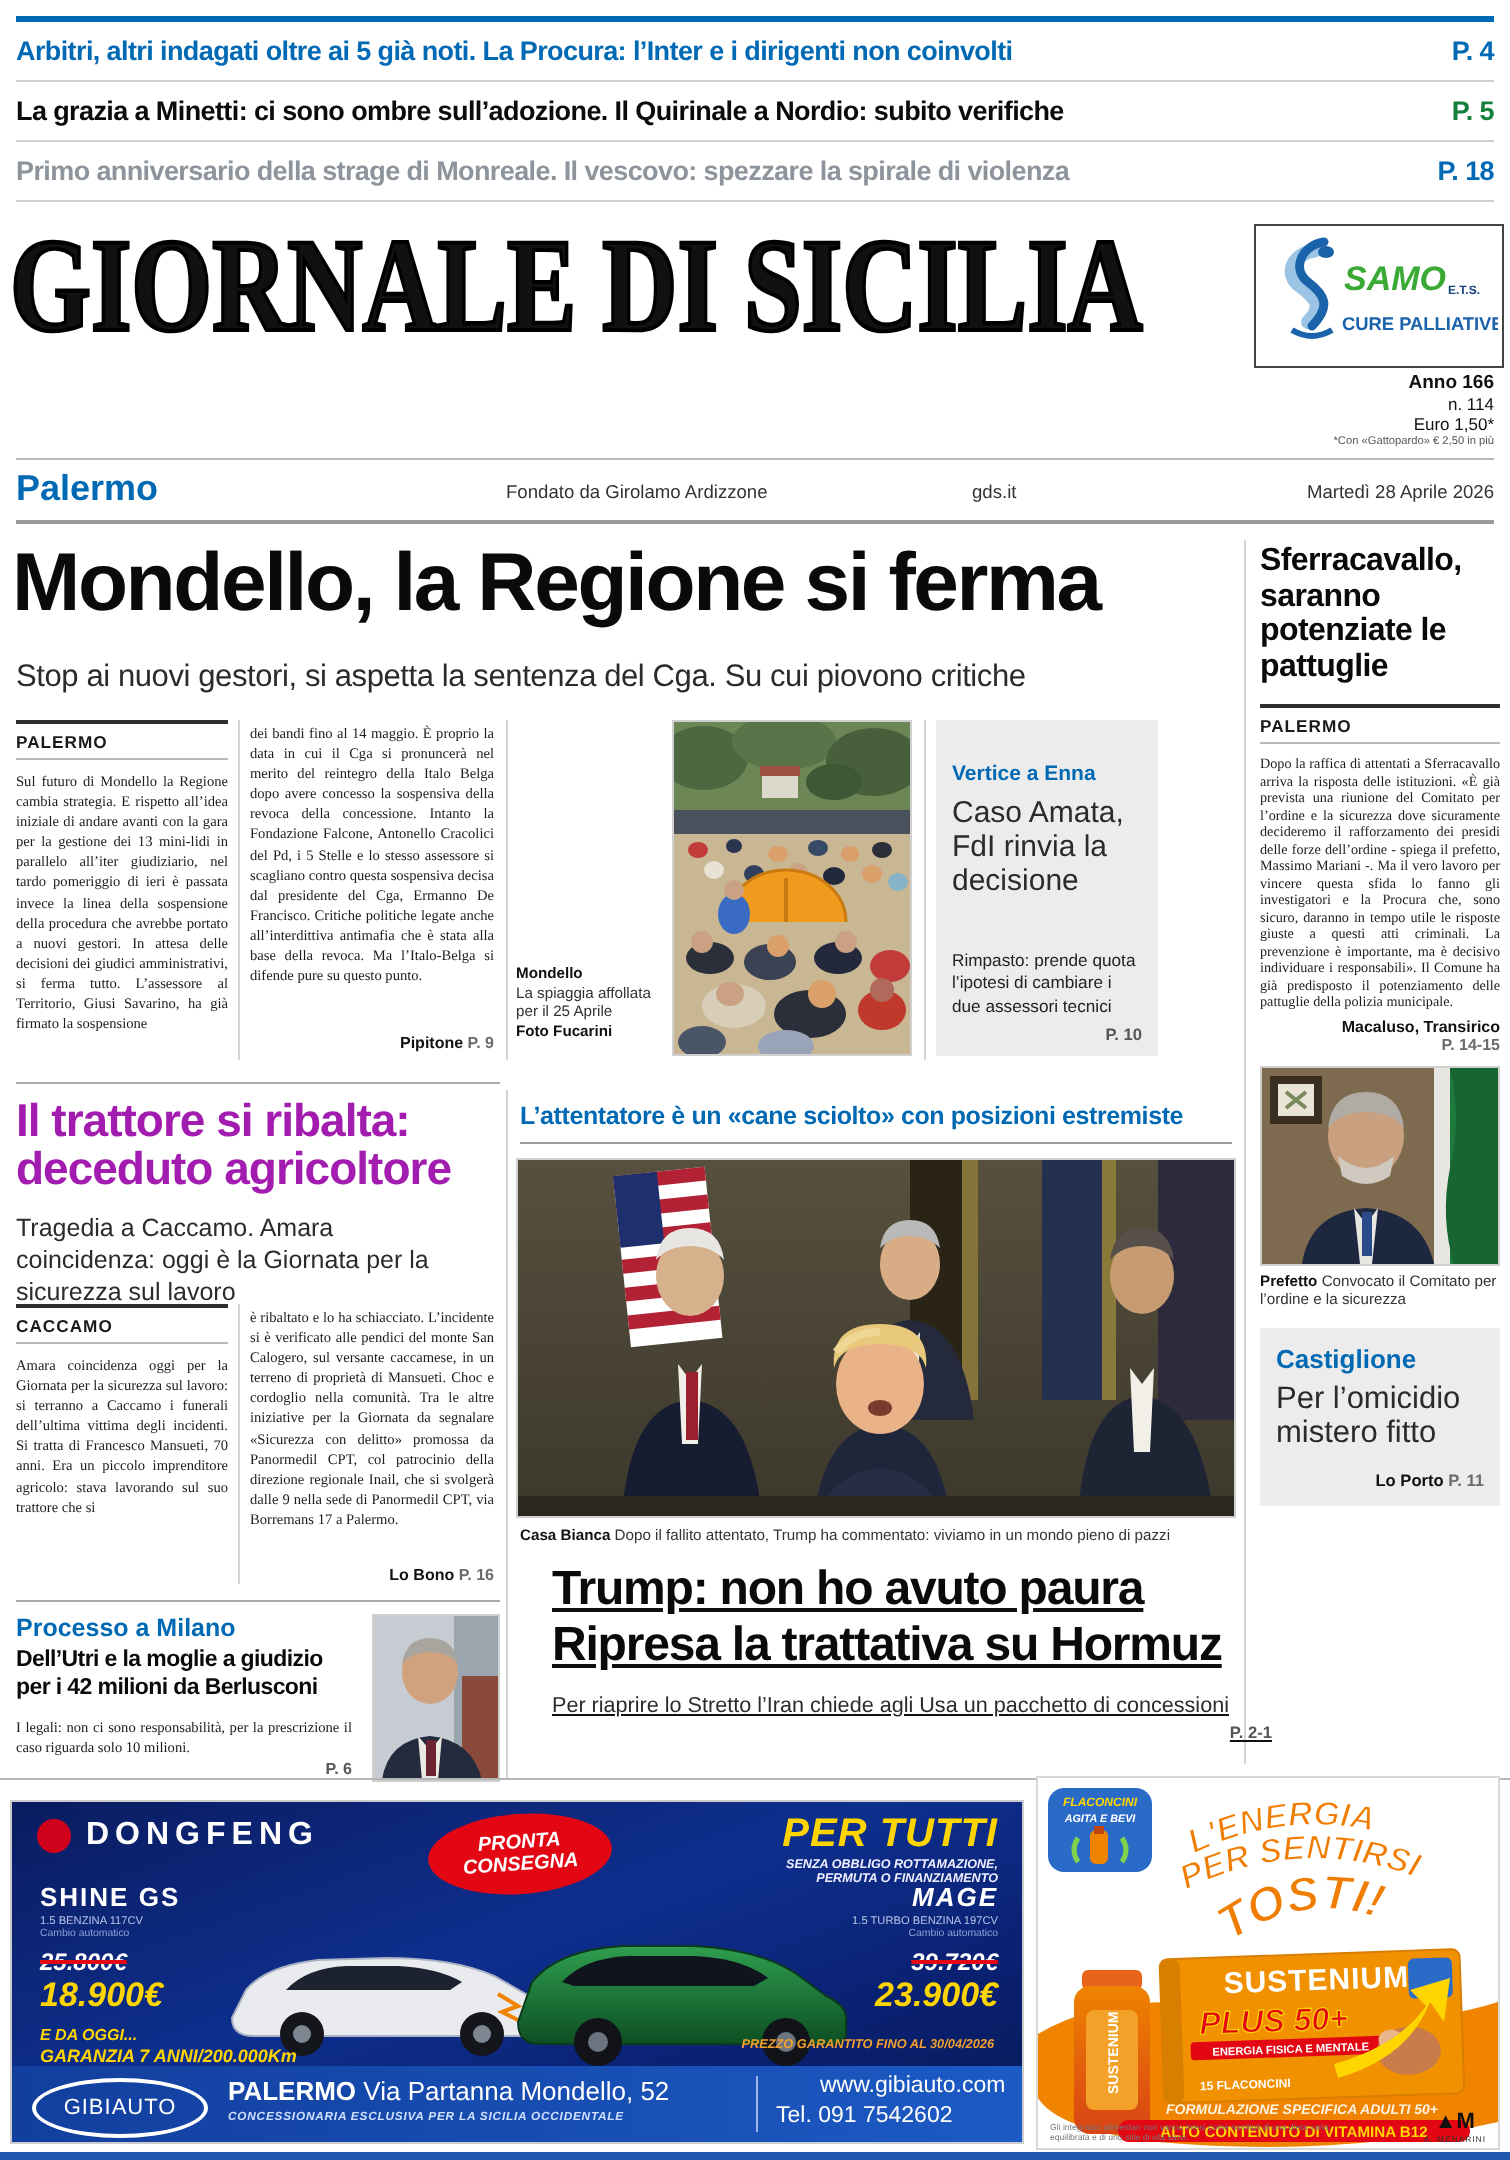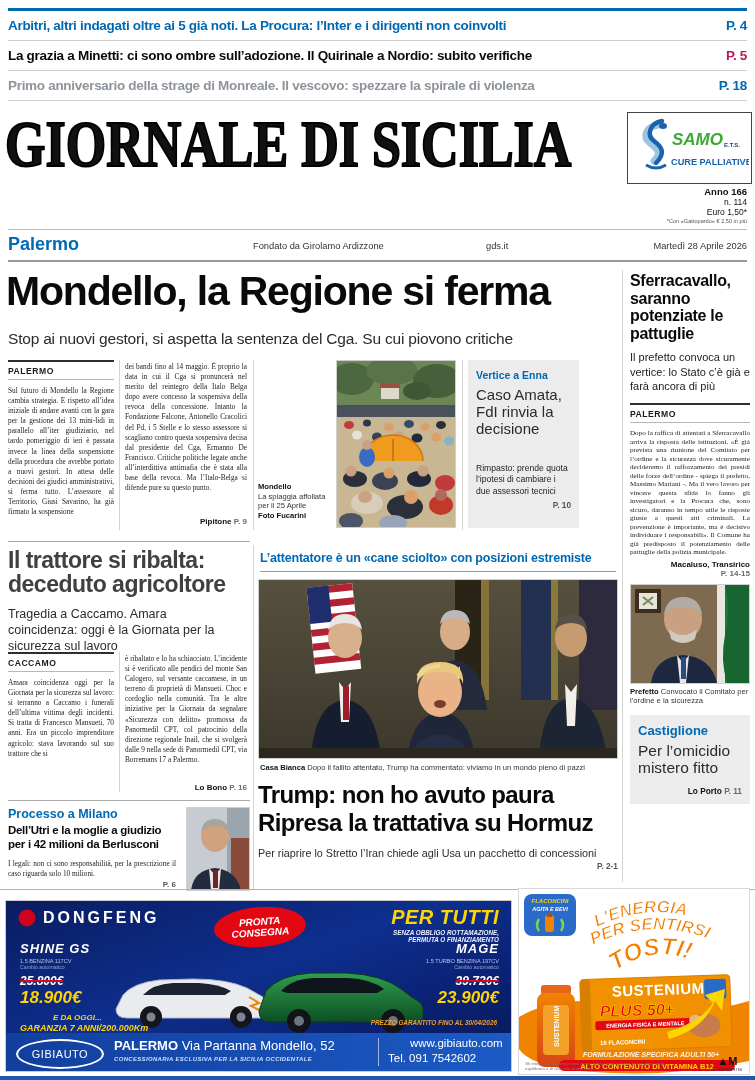--- a/index.html
+++ b/index.html
@@ -30,21 +30,21 @@
 
 <div id="page">
 
   <div class="abs" style="left:8px;top:8px;width:739px;border-top:3px solid #0069b4;">
     <div class="teaser-row">
       <span class="blue">Arbitri, altri indagati oltre ai 5 già noti. La Procura: l’Inter e i dirigenti non coinvolti</span>
       <span class="teaser-page blue">P. 4</span>
     </div>
     <div class="teaser-row">
       <span style="color:#0b0b0b">La grazia a Minetti: ci sono ombre sull’adozione. Il Quirinale a Nordio: subito verifiche</span>
-      <span class="teaser-page" style="color:#be185d">P. 5</span>
+      <span class="teaser-page" style="color:#15803d">P. 5</span>
     </div>
     <div class="teaser-row">
       <span style="color:#8e949b">Primo anniversario della strage di Monreale. Il vescovo: spezzare la spirale di violenza</span>
       <span class="teaser-page blue">P. 18</span>
     </div>
   </div>
 
   <div class="abs" style="left:5px;top:106px;font-family:'Liberation Serif',serif;font-weight:bold;font-size:52px;
        letter-spacing:0px;-webkit-text-stroke:1.6px #000;transform:scaleY(1.28);transform-origin:left top;white-space:nowrap;">GIORNALE DI SICILIA</div>
 
@@ -142,31 +142,30 @@
           <circle cx="74" cy="136" r="7" fill="#d9a06b"></circle>
         <ellipse cx="104" cy="144" rx="12" ry="10" fill="#c0392b"></ellipse>
           <circle cx="104" cy="134" r="6" fill="#b0695a"></circle>
         <ellipse cx="14" cy="160" rx="12" ry="8" fill="#4a5568"></ellipse>
           <ellipse cx="56" cy="162" rx="14" ry="8" fill="#9aa4b8"></ellipse>
       </g>
     </svg>
   </div>
   <div class="vr" style="left:462px;top:360px;height:170px;"></div>
 
-  <div class="abs graybox" style="left:468px;top:360px;width:111px;height:168px;box-sizing:border-box;padding:9px 8px;">
+  <div class="abs graybox" style="left:468px;top:360px;width:111px;height:168px;box-sizing:border-box;padding:21px 8px;">
     <div class="blue" style="font-size:10.5px;font-weight:bold;">Vertice a Enna</div>
     <div class="lighthead" style="font-size:15px;line-height:1.14;margin-top:5px;">Caso Amata, FdI rinvia la decisione</div>
     <div style="font-size:8.6px;line-height:1.3;color:#222;margin-top:26px;">Rimpasto: prende quota l’ipotesi di cambiare i due assessori tecnici</div>
     <div style="text-align:right;font-size:8.3px;font-weight:bold;color:#555;margin-top:3px;">P. 10</div>
   </div>
 
   <div class="vr" style="left:622px;top:270px;height:612px;"></div>
   <div class="abs" style="left:630px;top:272px;width:120px;">
     <div style="font-size:16px;font-weight:bold;line-height:1.1;letter-spacing:-.3px;color:#0a0a0a;">Sferracavallo, saranno potenziate le pattuglie</div>
-    <div style="font-size:11px;line-height:1.3;color:#222;margin-top:8px;">Il prefetto convoca un vertice: lo Stato c’è già e farà ancora di più</div>
     <div class="kicker" style="margin-top:10px;">PALERMO</div>
     <p class="serif" style="font-size:7.1px;line-height:8.5px;margin:6px 0 0 0;color:#1c1c1c;">Dopo la raffica di attentati a Sferracavallo arriva la risposta delle istituzioni. «È già prevista una riunione del Comitato per l’ordine e la sicurezza dove sicuramente decideremo il rafforzamento dei presidi delle forze dell’ordine - spiega il prefetto, Massimo Mariani -. Ma il vero lavoro per vincere questa sfida lo fanno gli investigatori e la Procura che, sono sicuro, daranno in tempo utile le risposte giuste a questi atti criminali. La prevenzione è importante, ma è decisivo individuare i responsabili». Il Comune ha già predisposto il potenziamento delle pattuglie della polizia municipale.</p>
     <div class="byline">
       <span>Macaluso, Transirico</span><br><span class="pageref">P. 14-15</span>
     </div>
     <div class="photo" style="width:120px;height:100px;margin-top:6px;">
       <svg width="118" height="98" viewBox="0 0 118 98">
         <rect width="118" height="98" fill="#7d6a4f"></rect>
         <rect x="4" y="4" width="26" height="24" fill="#3a2e20"></rect>
           <rect x="8" y="8" width="18" height="16" fill="#e8e4d8"></rect>
@@ -189,21 +188,21 @@
       <div class="blue" style="font-size:13px;font-weight:bold;">Castiglione</div>
       <div class="lighthead" style="font-size:15.5px;line-height:1.12;margin-top:4px;">Per l’omicidio mistero fitto</div>
       <div style="text-align:right;font-size:8.3px;font-weight:bold;margin-top:9px;">
         <span>Lo Porto</span> <span class="pageref">P. 11</span>
       </div>
     </div>
   </div>
 
   <div class="hr" style="left:8px;top:541px;width:242px;background:#aaa;"></div>
   <div class="abs" style="left:8px;top:548px;width:244px;">
-    <div style="font-size:23px;font-weight:bold;line-height:1.06;letter-spacing:-.5px;color:#404040;">Il trattore si ribalta: deceduto agricoltore</div>
+    <div style="font-size:23px;font-weight:bold;line-height:1.06;letter-spacing:-.5px;color:#a21caf;">Il trattore si ribalta: deceduto agricoltore</div>
     <div class="lighthead" style="font-size:12.5px;line-height:1.28;margin-top:9px;width:225px;">Tragedia a Caccamo. Amara coincidenza: oggi è la Giornata per la sicurezza sul lavoro</div>
   </div>
   <div class="abs" style="left:8px;top:652px;width:106px;">
     <div class="kicker">CACCAMO</div>
     <p class="serif body-col" style="margin:6px 0 0 0;height:118px;">Amara coincidenza oggi per la Giornata per la sicurezza sul lavoro: si terranno a Caccamo i funerali dell’ultima vittima degli incidenti. Si tratta di Francesco Mansueti, 70 anni. Era un piccolo imprenditore agricolo: stava lavorando sul suo trattore che si</p>
   </div>
   <div class="vr" style="left:119px;top:652px;height:140px;"></div>
   <div class="abs" style="left:125px;top:652px;width:122px;">
     <p class="serif body-col" style="margin:2px 0 0 0;height:126px;">è ribaltato e lo ha schiacciato. L’incidente si è verificato alle pendici del monte San Calogero, sul versante caccamese, in un terreno di proprietà di Mansueti. Choc e cordoglio nella comunità. Tra le altre iniziative per la Giornata da segnalare «Sicurezza con delitto» promossa da Panormedil CPT, col patrocinio della direzione regionale Inail, che si svolgerà dalle 9 nella sede di Panormedil CPT, via Borremans 17 a Palermo.</p>
     <div class="byline">
@@ -287,21 +286,21 @@
         <path d="M159,96 q8,-10 22,-10" stroke="#f0d694" stroke-width="4" fill="none"></path>
         <ellipse cx="181" cy="124" rx="6" ry="4" fill="#7a3b2e"></ellipse>
         <path d="M150,178 q8,-22 31,-24 q23,2 31,24 Z" fill="#262d44"></path>
       </g>
       <rect x="0" y="168" width="358" height="10" fill="#2c2820"></rect>
     </svg>
   </div>
   <div class="abs caption" style="left:260px;top:763px;width:356px;">
     <b>Casa Bianca</b> <span>Dopo il fallito attentato, Trump ha commentato: viviamo in un mondo pieno di pazzi</span>
   </div>
-  <div class="abs" style="left:258px;top:781px;width:360px;">
+  <div class="abs" style="left:276px;top:781px;width:360px;text-decoration:underline;">
     <div style="font-size:24px;font-weight:bold;letter-spacing:-.6px;line-height:1.16;color:#0a0a0a;">
       <div>Trump: non ho avuto paura</div>
       <div>Ripresa la trattativa su Hormuz</div>
     </div>
     <div class="lighthead" style="font-size:10.8px;margin-top:10px;">Per riaprire lo Stretto l’Iran chiede agli Usa un pacchetto di concessioni</div>
     <div style="text-align:right;font-size:8.3px;font-weight:bold;color:#555;margin-top:2px;">P. 2-1</div>
   </div>
 
   <div class="hr" style="left:0;top:889px;width:755px;background:#b5b5b5;"></div>
 
@@ -320,21 +319,21 @@
       <span>PRONTA</span>
         <span>CONSEGNA</span>
     </div>
     <div class="abs" style="right:12px;top:5px;text-align:right;">
       <div style="font-size:20px;font-weight:bold;font-style:italic;color:#ffd500;letter-spacing:.5px;">PER TUTTI</div>
       <div style="font-size:6.3px;font-weight:bold;font-style:italic;color:#eef;">SENZA OBBLIGO ROTTAMAZIONE,</div>
       <div style="font-size:6.3px;font-weight:bold;font-style:italic;color:#eef;">PERMUTA O FINANZIAMENTO</div>
     </div>
 
     <div class="abs" style="left:14px;top:40px;">
-      <div style="font-size:13px;font-weight:bold;font-style:italic;letter-spacing:1px;text-align:right;">SHINE GS</div>
+      <div style="font-size:13px;font-weight:bold;letter-spacing:1px;text-align:right;">SHINE GS</div>
       <div style="font-size:5.6px;color:#b9c4ea;margin-top:2px;">1.5 BENZINA 117CV</div>
       <div style="font-size:5.2px;color:#8fa0d8;">Cambio automatico</div>
       <div style="font-size:12px;font-weight:bold;font-style:italic;margin-top:4px;text-decoration:line-through;text-decoration-color:#e30613;text-decoration-thickness:2px;">25.800€</div>
       <div style="font-size:17px;font-weight:bold;font-style:italic;color:#ffd500;">18.900€</div>
     </div>
     <div class="abs" style="right:12px;top:40px;text-align:right;">
       <div style="font-size:13px;font-weight:bold;font-style:italic;letter-spacing:1px;">MAGE</div>
       <div style="font-size:5.6px;color:#b9c4ea;margin-top:2px;">1.5 TURBO BENZINA 197CV</div>
       <div style="font-size:5.2px;color:#8fa0d8;">Cambio automatico</div>
       <div style="font-size:12px;font-weight:bold;font-style:italic;margin-top:4px;text-decoration:line-through;text-decoration-color:#e30613;text-decoration-thickness:2px;">39.720€</div>
@@ -360,21 +359,21 @@
       <g transform="translate(148,0)">
         <path d="M10,58 L17,38 Q30,22 62,20 L98,20 Q134,22 152,36 L164,45 Q173,49 174,55 L174,64 Q174,69 166,69 L21,69 Q10,69 10,58 Z" fill="url(#grn)" stroke="#0b3a1a" stroke-width="1"></path>
         <path d="M32,38 Q43,26 65,25 L98,25 Q122,26 135,36 L128,40 L38,40 Z" fill="#0f141d"></path>
         <circle cx="50" cy="68" r="12" fill="#111318"></circle>
           <circle cx="50" cy="68" r="5" fill="#6c7480"></circle>
         <circle cx="144" cy="68" r="12" fill="#111318"></circle>
           <circle cx="144" cy="68" r="5" fill="#6c7480"></circle>
       </g>
     </svg>
 
-    <div class="abs" style="left:14px;top:112px;font-size:8px;font-style:italic;font-weight:bold;color:#ffd500;margin-left:33px;">E DA OGGI...</div>
+    <div class="abs" style="left:14px;top:112px;font-size:8px;font-style:italic;font-weight:bold;color:#ffd500;">E DA OGGI...</div>
     <div class="abs" style="left:14px;top:122px;font-size:9px;font-style:italic;font-weight:bold;color:#ffd500;">GARANZIA 7 ANNI/200.000Km</div>
     <div class="abs" style="right:14px;top:118px;font-size:6.4px;font-style:italic;font-weight:bold;color:#f0a030;">PREZZO GARANTITO FINO AL 30/04/2026</div>
 
     <div class="abs" style="left:0;bottom:0;width:100%;height:38px;background:linear-gradient(90deg,#123f9e,#1c5ac4);">
       <div class="abs" style="left:10px;top:6px;width:84px;height:26px;border:2px solid #fff;border-radius:50%;
            display:flex;align-items:center;justify-content:center;font-size:11px;">
         <span style="font-weight:normal;letter-spacing:.5px;">GIBIAUTO</span>
       </div>
       <div class="abs" style="left:108px;top:5px;font-size:13px;">
         <b>PALERMO</b>

